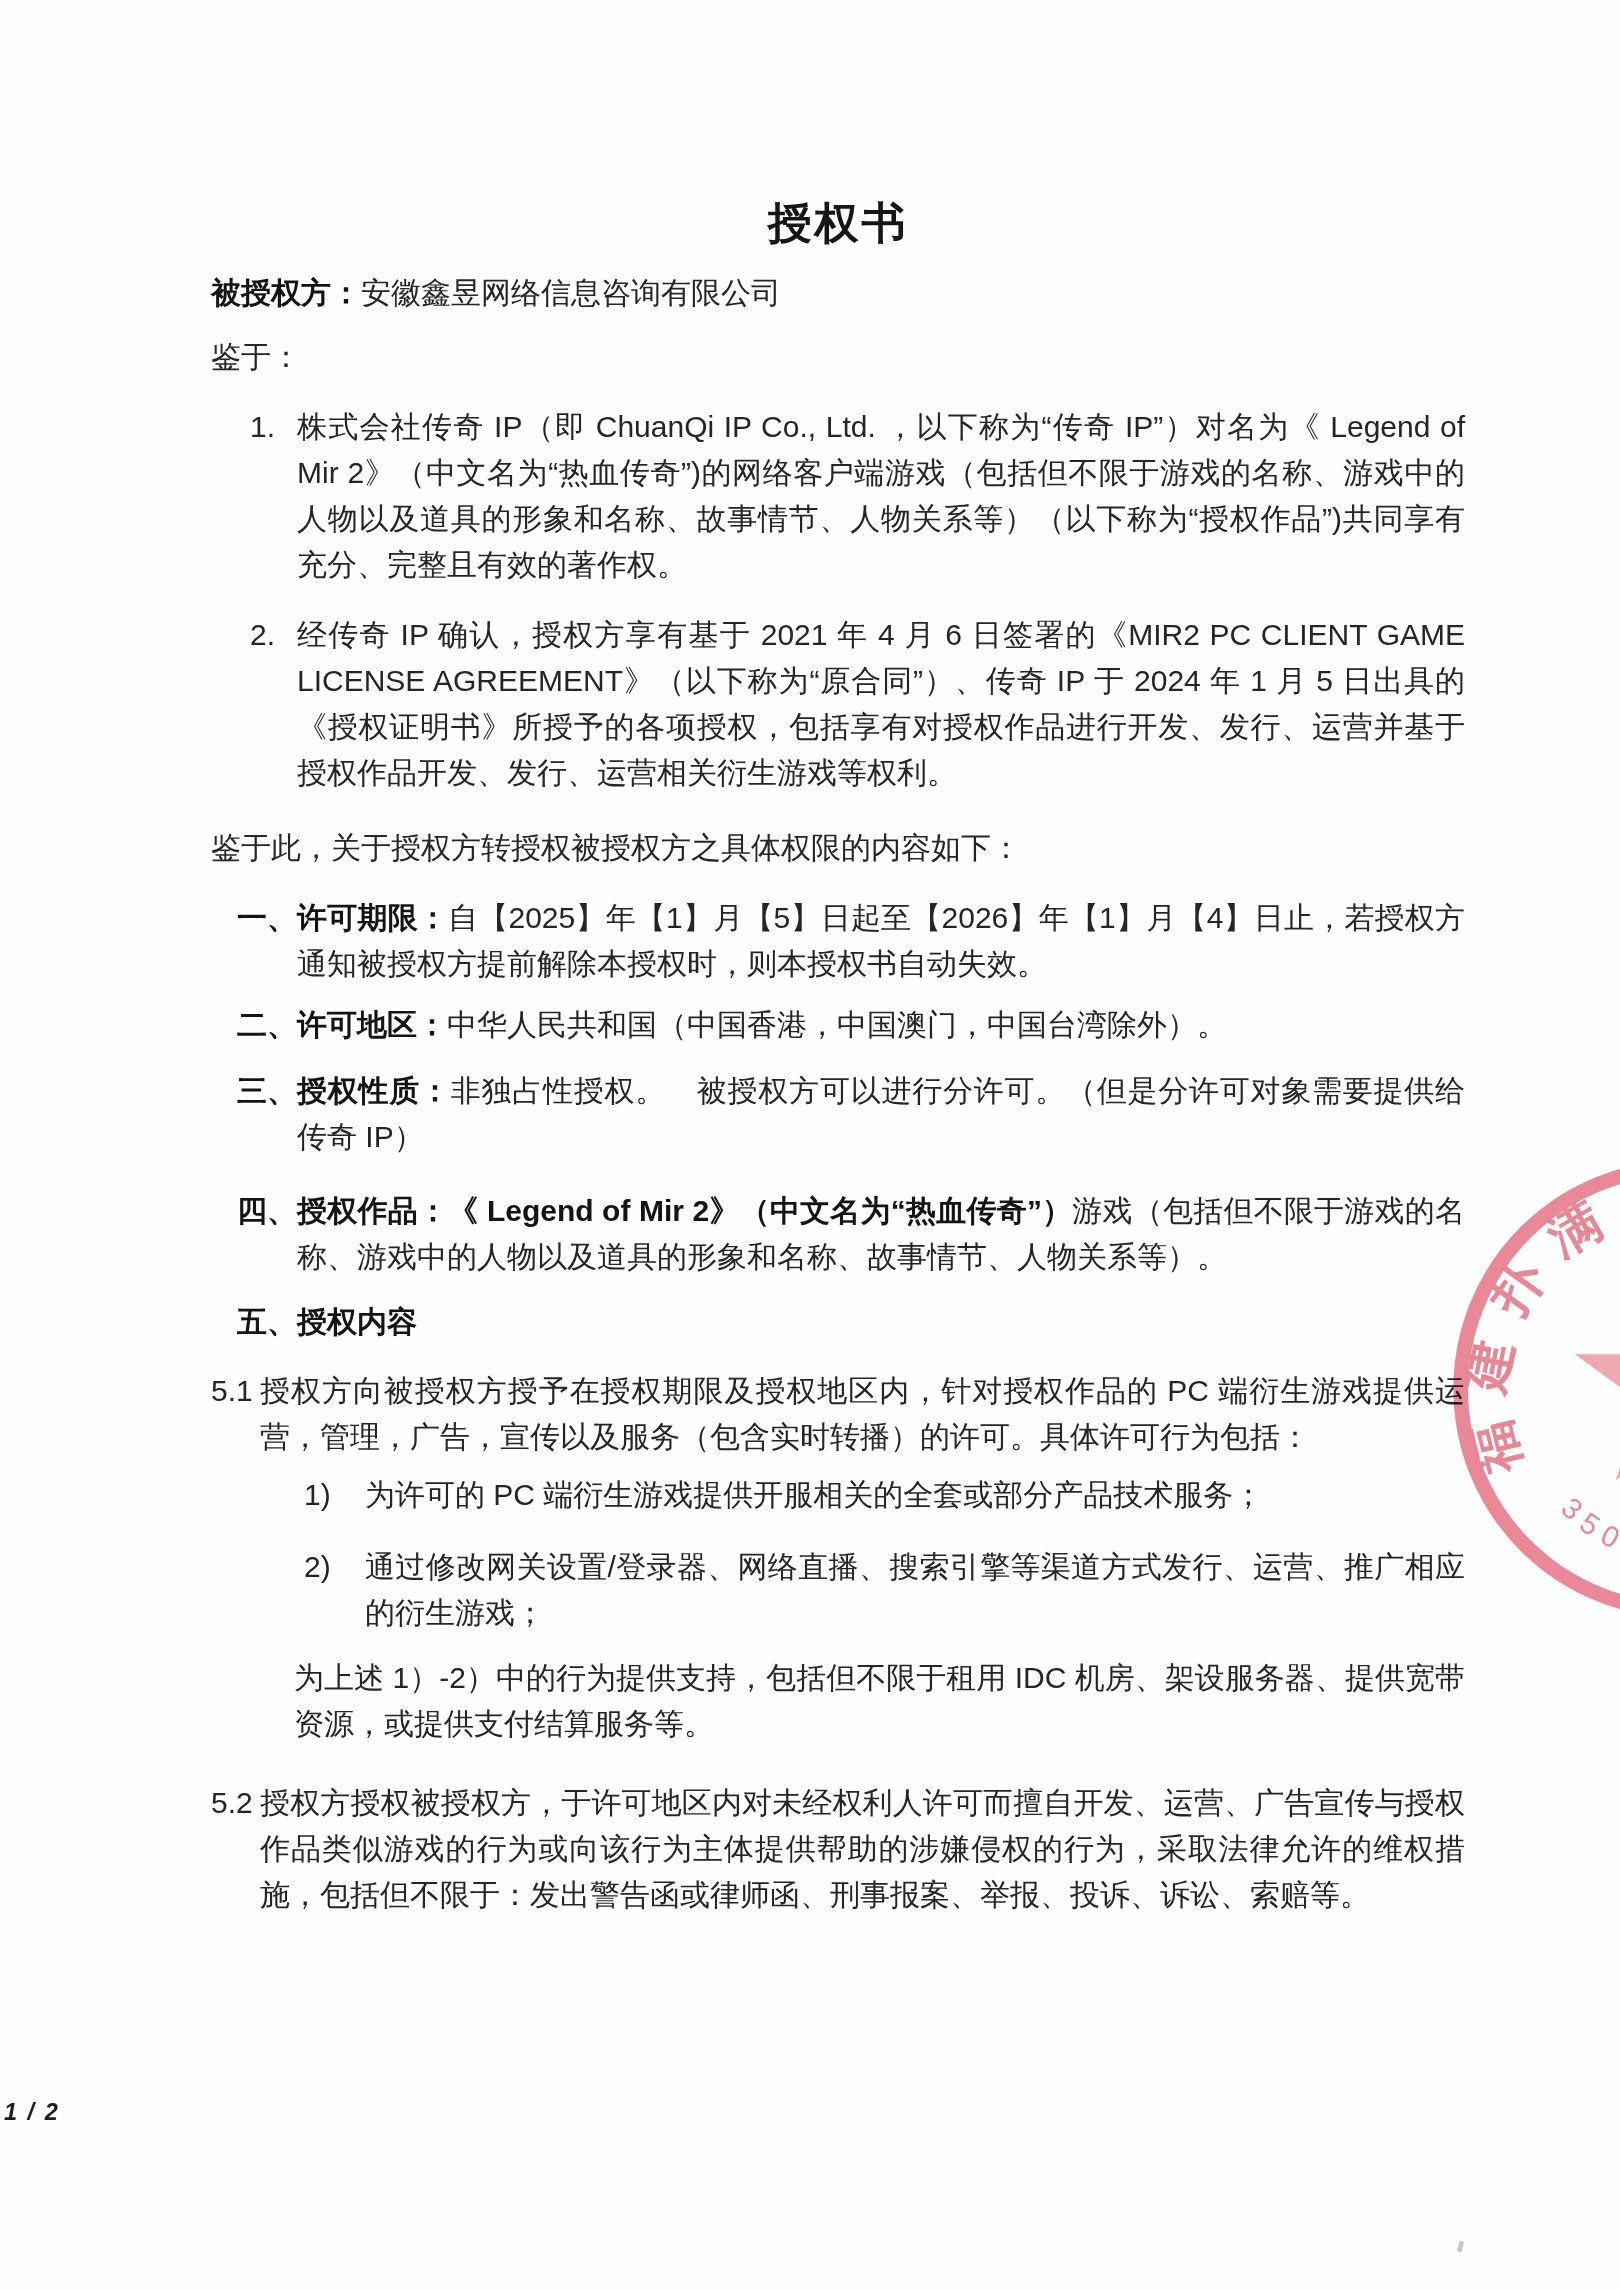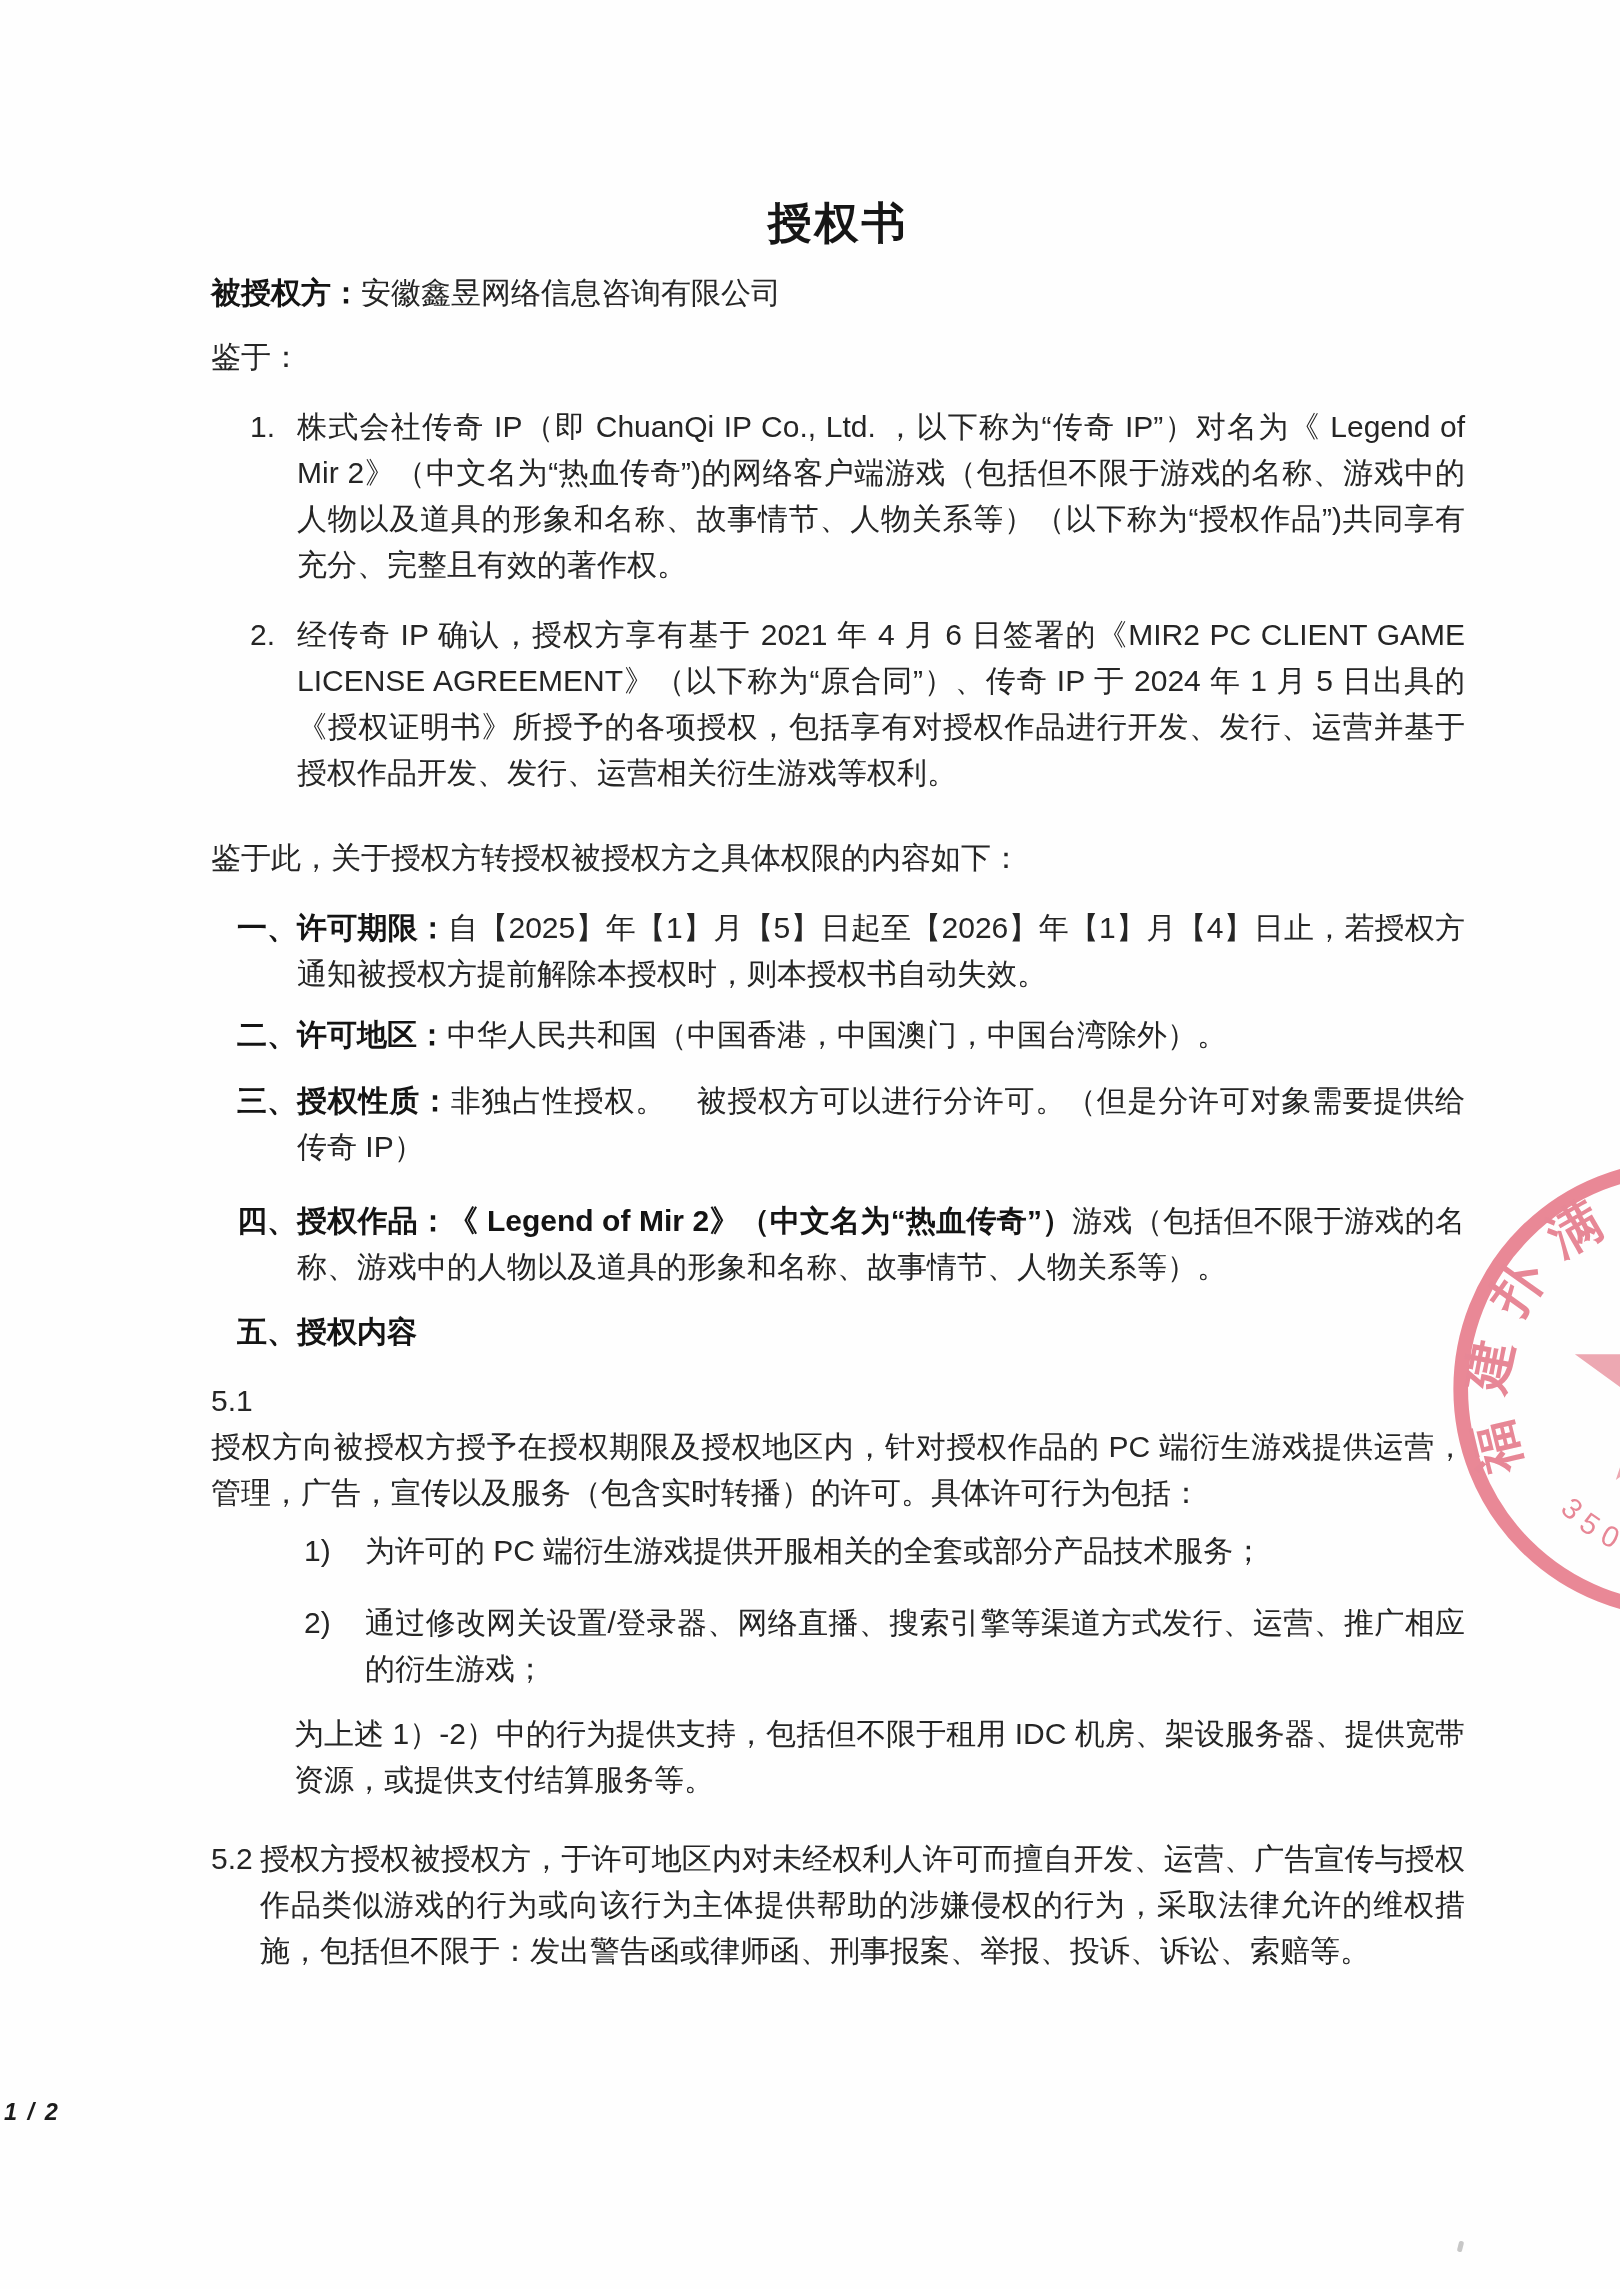--- a/index.html
+++ b/index.html
@@ -32,27 +32,27 @@
   .c-num{flex:none;width:49px;}
   .sub-row{margin-left:304px;}
   .sub-num{flex:none;width:61px;}
   .body{flex:1;text-align:justify;margin:0;}
   .note{margin-left:294px;margin-right:155px;text-align:justify;}
   .mt-party1{margin-top:69px;}
   .mt-party2{margin-top:22.5px;}
   .mt-whereas{margin-top:18.6px;}
   .mt-w1{margin-top:23.5px;}
   .mt-w2{margin-top:24.5px;}
-  .mt-pre{margin-top:39px;}
+  .mt-pre{margin-top:29px;}
   .mt-s1{margin-top:23.5px;}
   .mt-s2{margin-top:15.7px;}
   .mt-s3{margin-top:19.6px;}
   .mt-s4{margin-top:28px;}
   .mt-s5{margin-top:19.6px;}
-  .mt-c51{margin-top:22.5px;flex-direction:column;}
+  .mt-c51{margin-top:22.5px;}
   .mt-sub1{margin-top:11.8px;}
   .mt-sub2{margin-top:26.5px;}
   .mt-sup{margin-top:18.6px;}
   .mt-c52{margin-top:33px;justify-content:space-between;}
   .mt-fin{margin-top:10.8px;}
   .footer{
     position:absolute;left:4px;top:2098px;width:100%;
     text-align:left;font-size:23.5px;line-height:29px;
     font-weight:bold;color:#1c1c1c;letter-spacing:2px;font-style:italic;
   }

